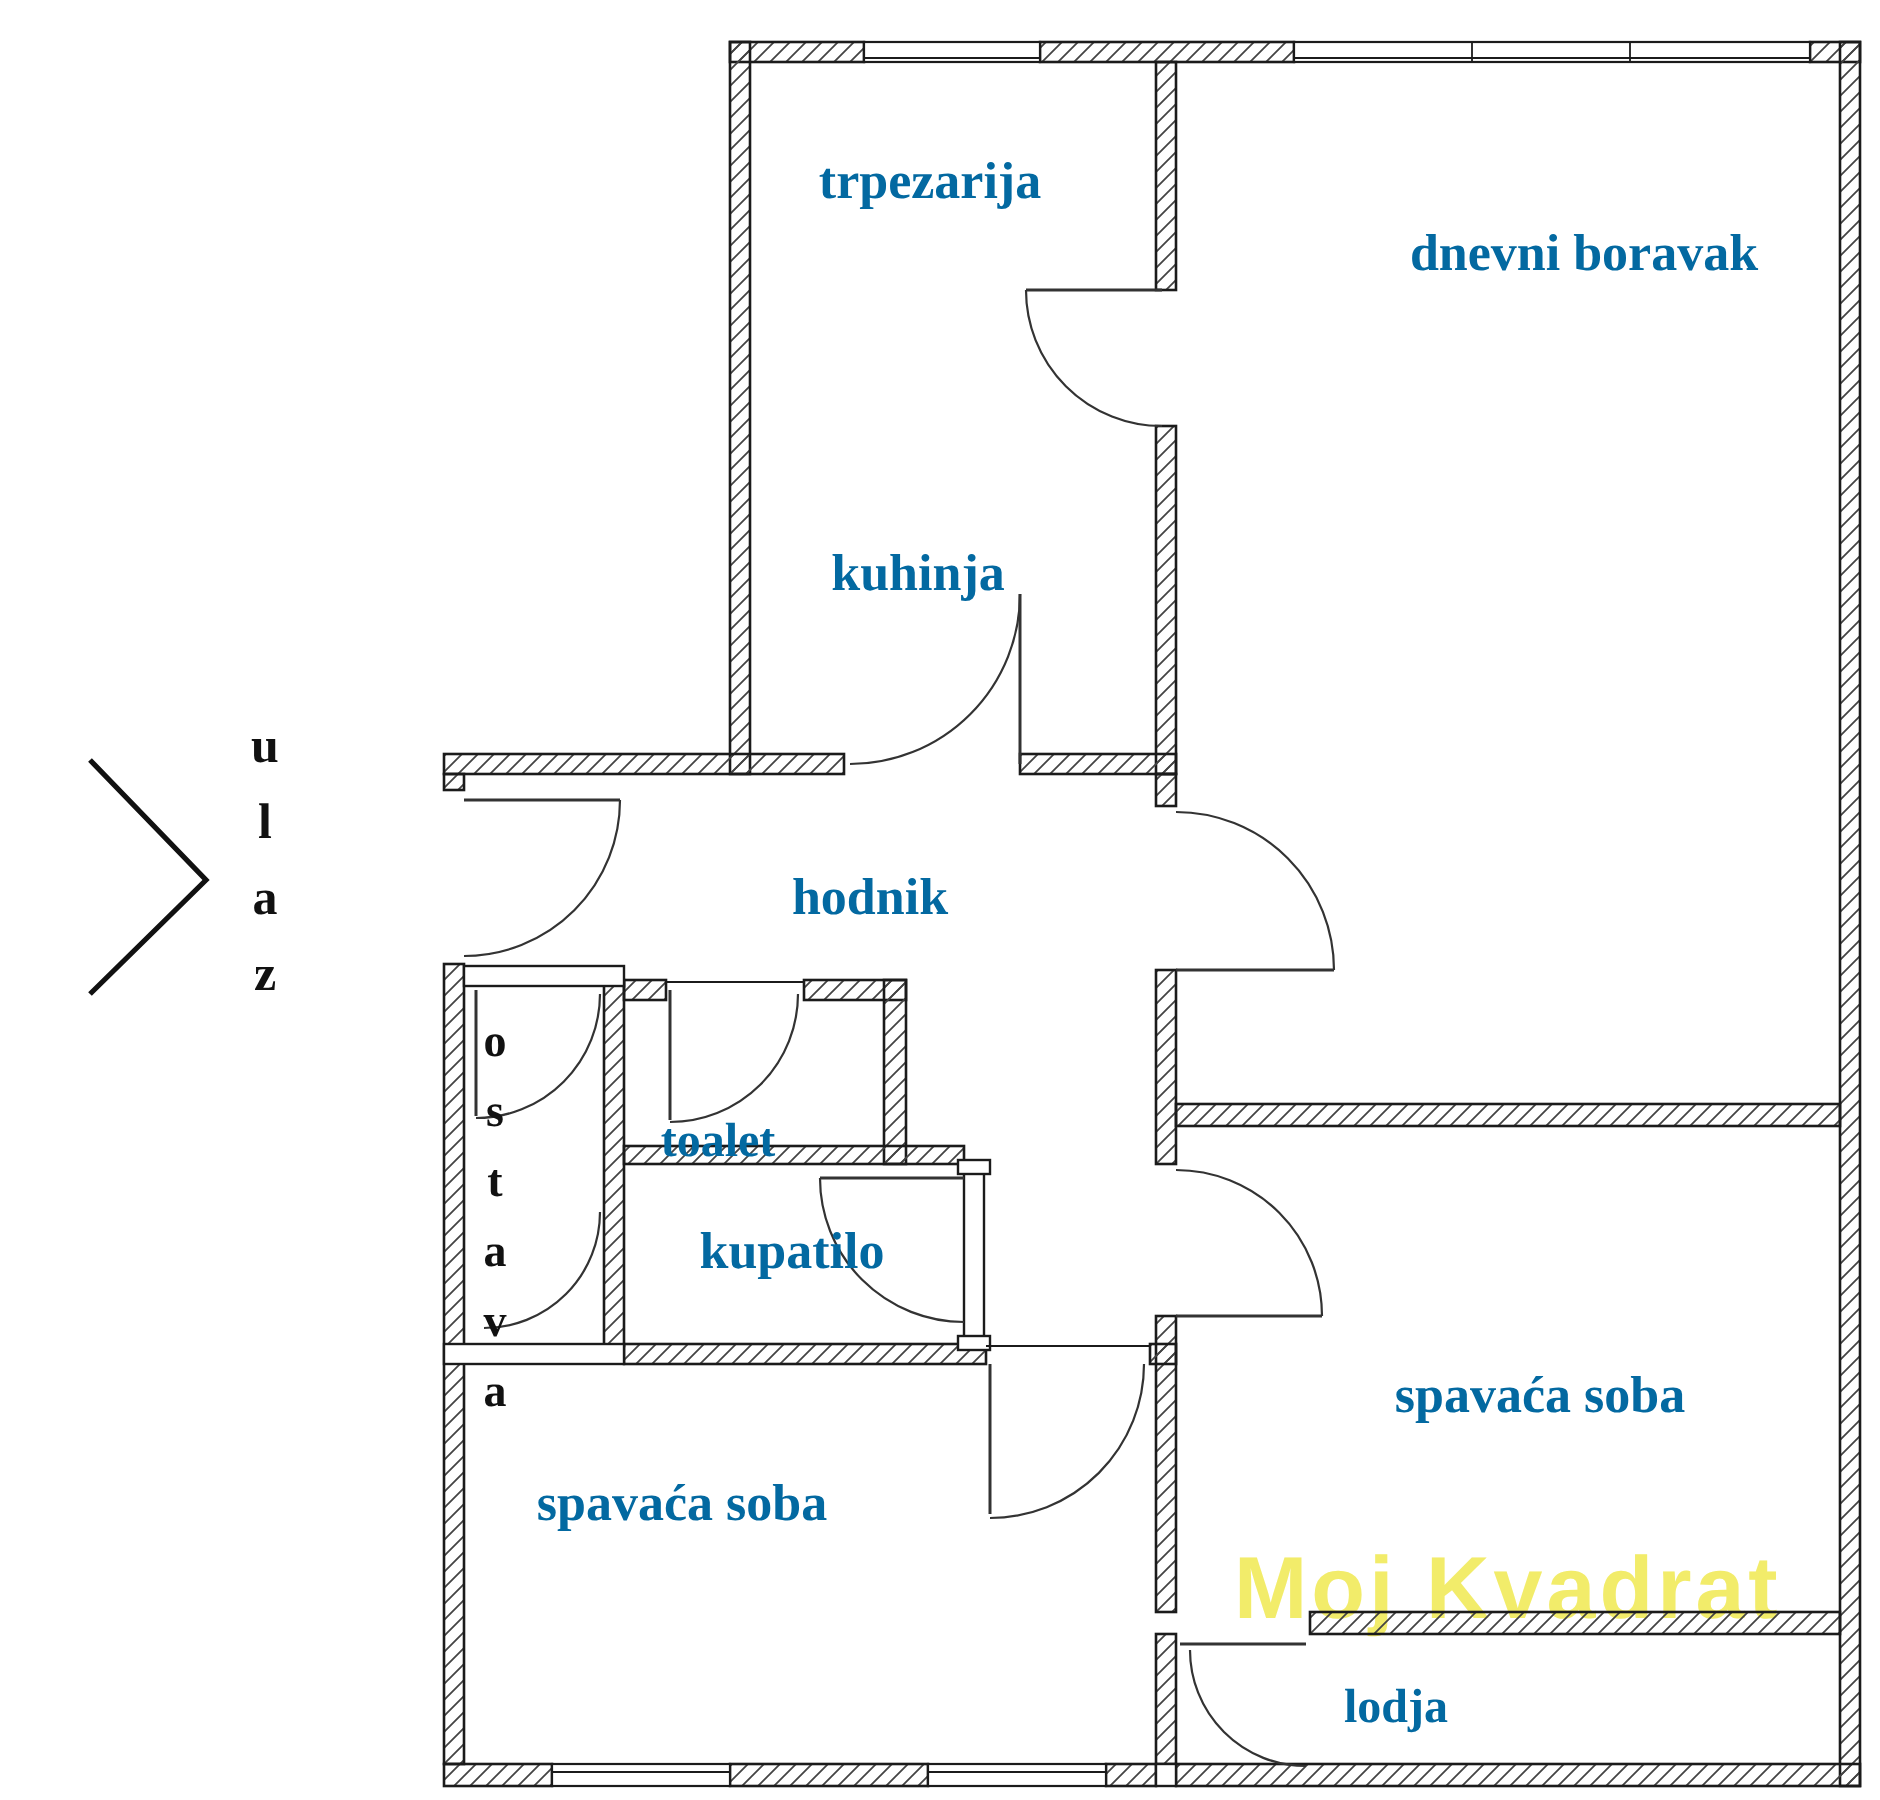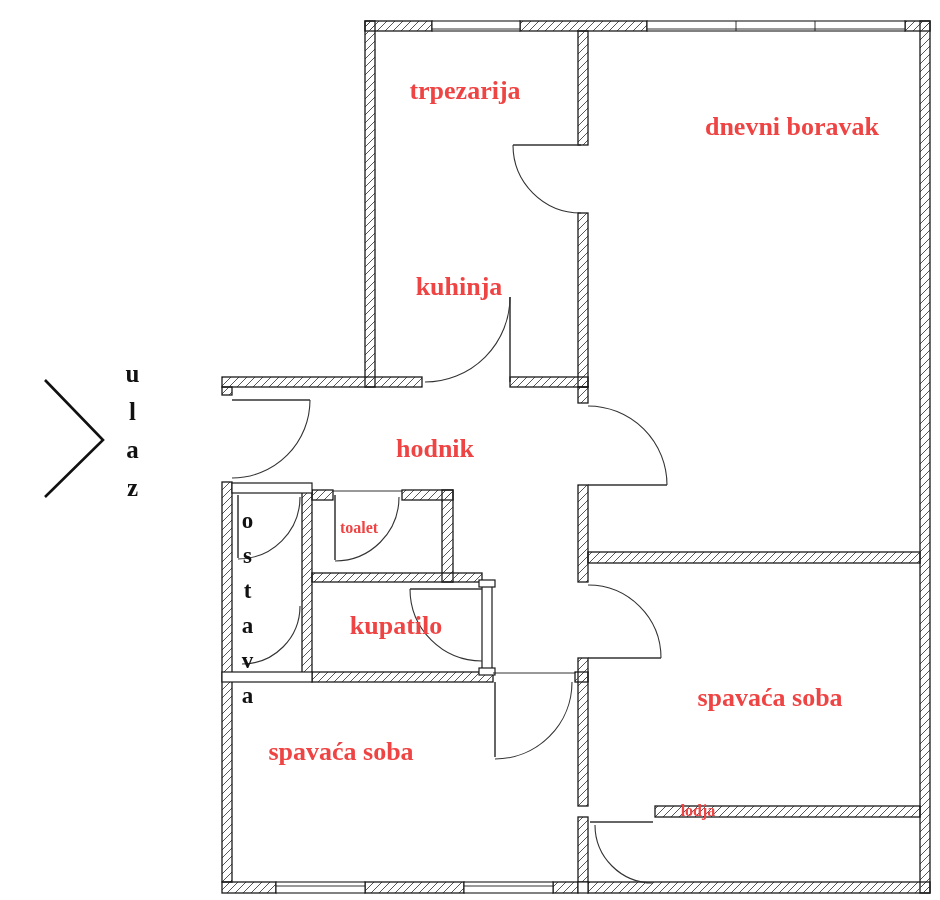--- a/index.html
+++ b/index.html
@@ -9,38 +9,39 @@
   }
   #watermark {
     position:absolute; left:0; top:0; width:940px; height:900px;
     z-index:1; color:#f2ec6a; font-family:"Liberation Sans", sans-serif;
     font-weight:bold; pointer-events:none;
   }
   #wm-line1 { position:absolute; left:617px; top:770px; font-size:44px; letter-spacing:2px; }
   #wm-line2 { position:absolute; left:613px; top:817px; font-size:45px; letter-spacing:1px; }
   #plan-svg { position:absolute; left:0; top:0; z-index:2; }
   .room-label {
-    position:absolute; z-index:3; color:#ef4444; font-weight:bold;
+    position:absolute; z-index:3; color:#0369a1; font-weight:bold;
     font-size:26px; white-space:nowrap; transform:translateX(-50%);
   }
-  .room-label.small { font-size:16px; }
+  .room-label.small { font-size:24px;margin-top:39px; }
   .vtext {
     position:absolute; z-index:3; color:#111111; font-weight:bold;
     writing-mode:vertical-rl; text-orientation:upright;
     transform:translateX(-50%); white-space:nowrap;
   }
   #label-ulaz   { left:132px; top:360px; font-size:25px; letter-spacing:11px; }
   #label-ostava { left:247px; top:508px; font-size:23px; letter-spacing:10px; }
 </style>
 </head>
 <body>
 
 <div id="stage">
 
   <div id="watermark" style="color: rgb(242, 236, 106);">
+    <div id="wm-line1">Moj Kvadrat</div>
   </div>
 
   <svg id="plan-svg" width="940" height="900" viewBox="0 0 940 900">
     <defs>
       <pattern id="hatch" patternUnits="userSpaceOnUse" width="8" height="8">
         <path d="M-2,10 L10,-2 M-6,6 L6,-6 M2,14 L14,2" stroke="#444444" stroke-width="0.9" fill="none"></path>
       </pattern>
     </defs>
 
     <g fill="url(#hatch)" stroke="#1b1b1b" stroke-width="1.3">

